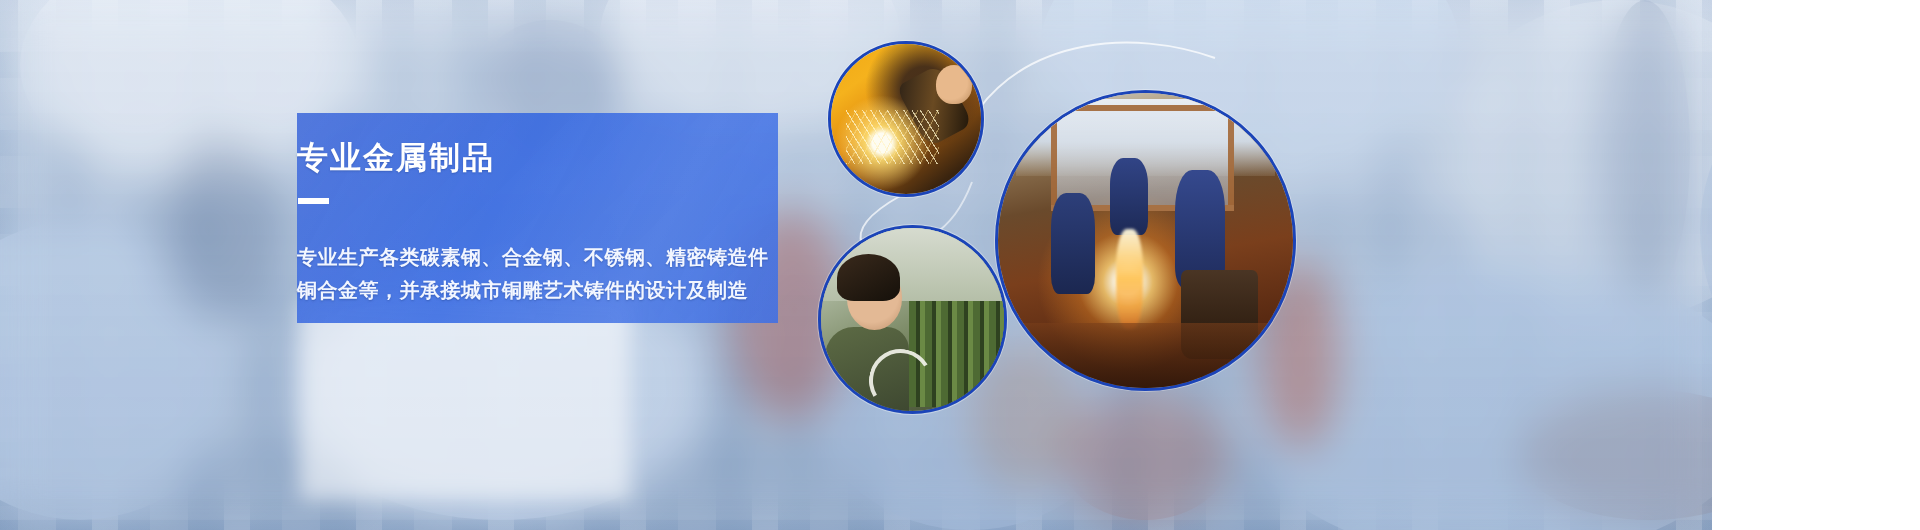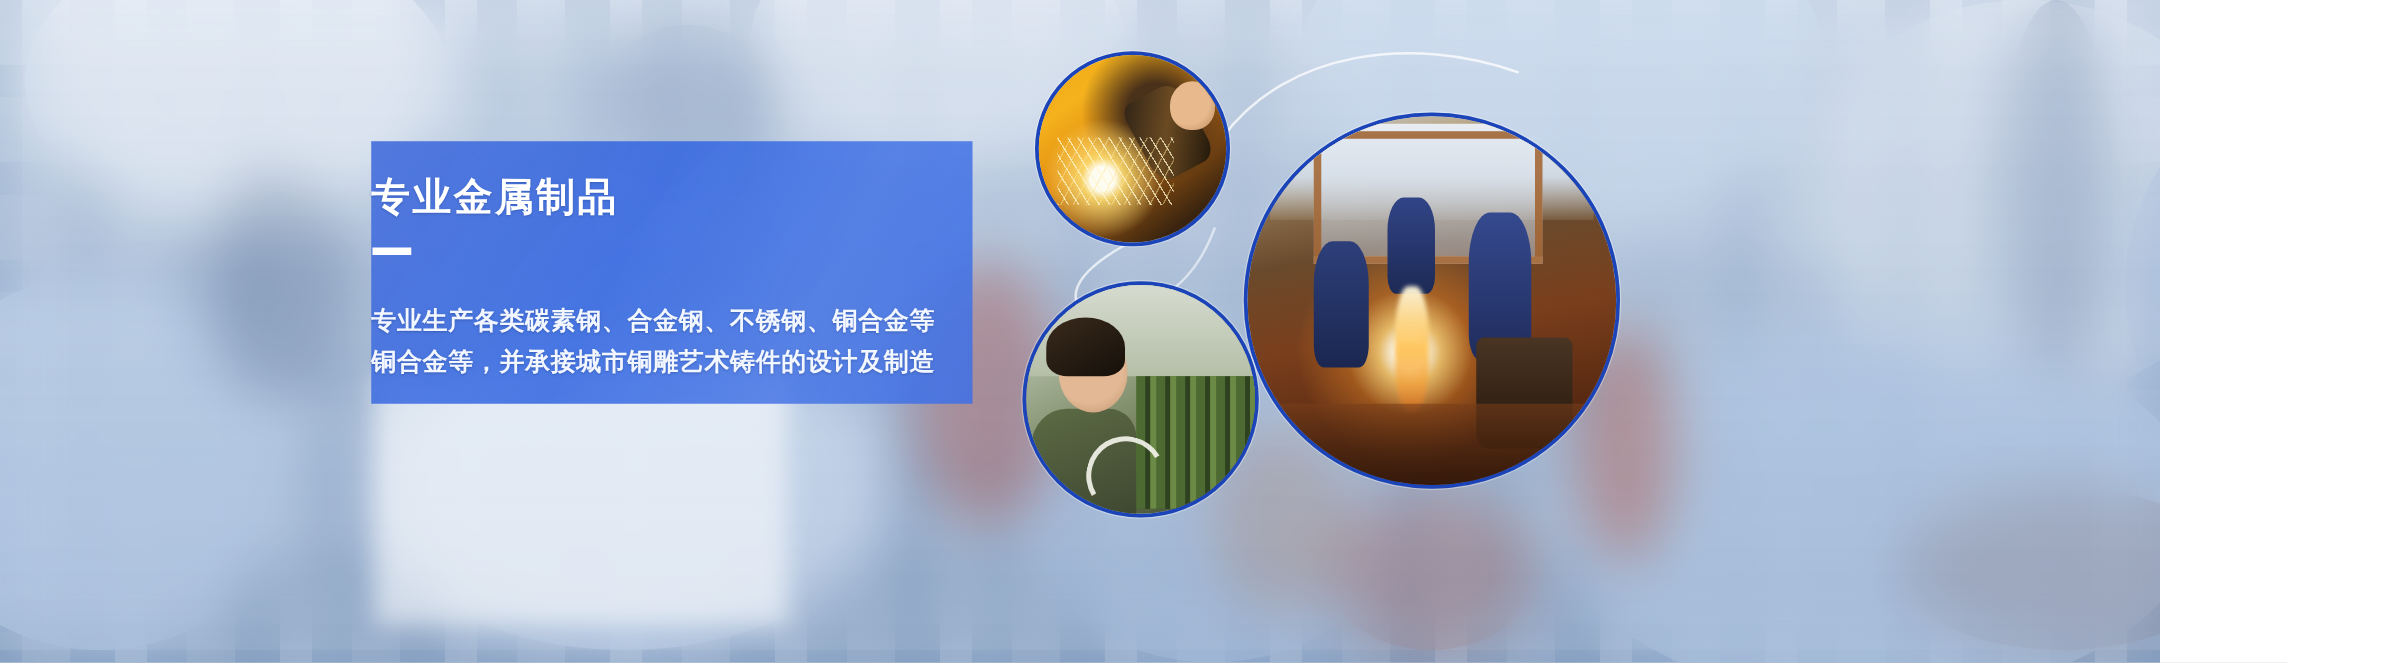--- a/index.html
+++ b/index.html
@@ -4,21 +4,20 @@
 <title>Banner</title>
 <style>
   html,body{margin:0;padding:0;background:#fff;}
   body{font-family:"Liberation Sans","DejaVu Sans",sans-serif;}
 
   .banner{
     position:relative;
     width:1712px;height:530px;
     overflow:hidden;
     background:#b9c8da;
-    padding-left:16px;
   }
 
   
   .bg{position:absolute;inset:-40px;overflow:hidden;}
   .bg-base{
     position:absolute;inset:0;
     background:
       linear-gradient(180deg,#e9eef5 0%,#ccd9e8 28%,#b3c6dc 58%,#9db4cf 100%);
   }
   
@@ -284,18 +283,18 @@
     </div>
   </div>
 
   <div class="text-card">
     <div class="card-sheen"></div>
   </div>
   <div class="text-layer">
     <div class="headline">专业金属制品</div>
     <div class="divider"></div>
     <div class="paragraph">
-      <div>专业生产各类碳素钢、合金钢、不锈钢、铜合金等</div>
+      <div>专业生产各类碳素钢、合金钢、不锈钢、精密铸造件</div>
       <div>铜合金等，并承接城市铜雕艺术铸件的设计及制造</div>
     </div>
   </div>
 
 </div>
 
 </body></html>

